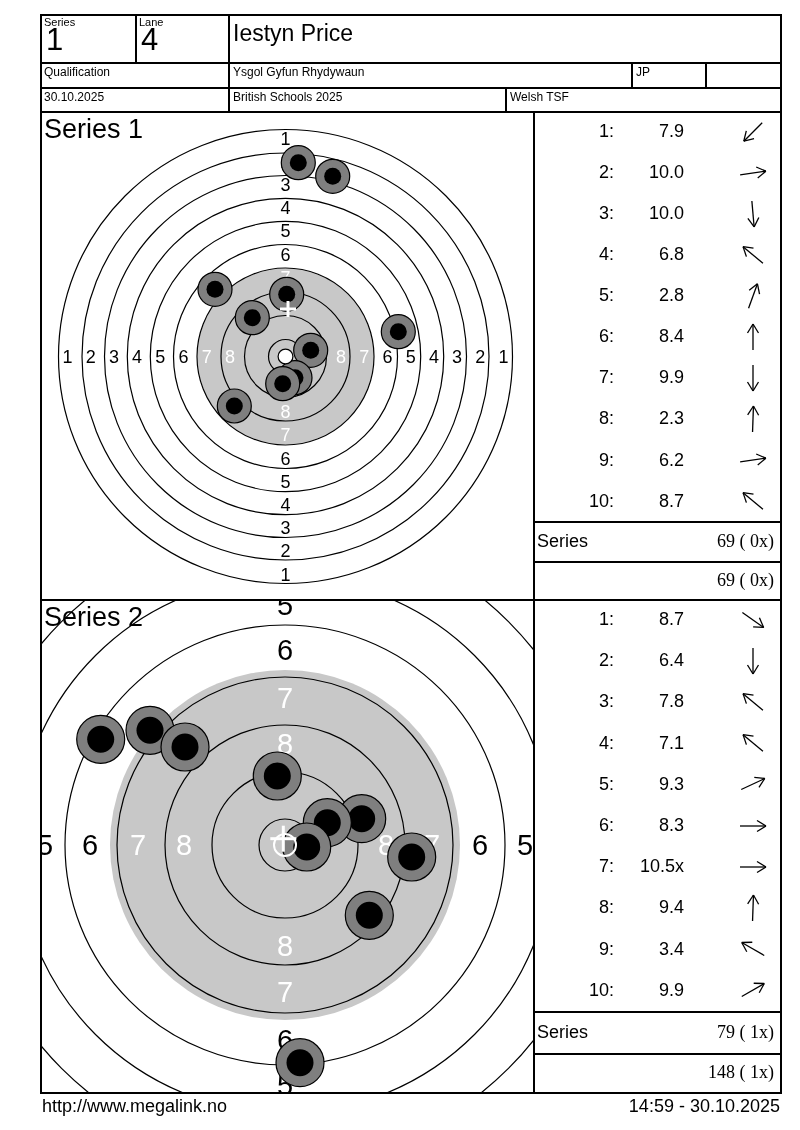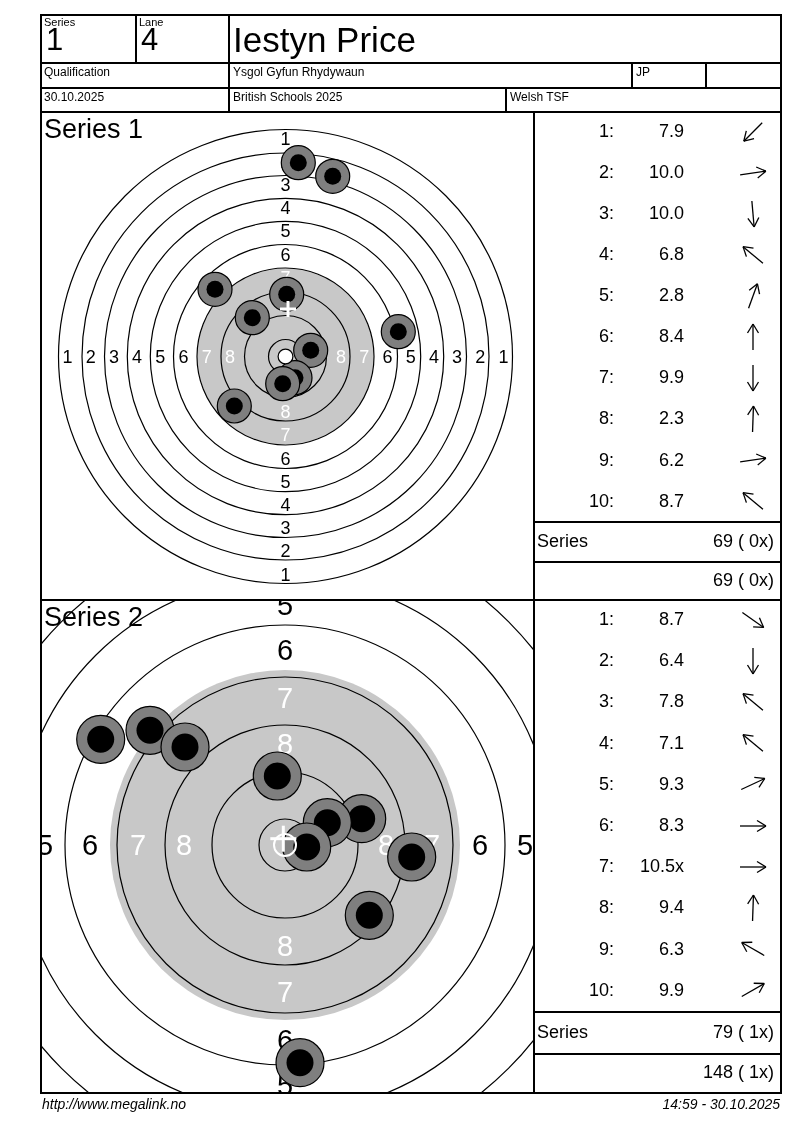--- a/index.html
+++ b/index.html
@@ -3,32 +3,32 @@
 <meta charset="utf-8">
 <style>
   html,body{margin:0;padding:0;background:#fff;}
   .page{position:relative;width:800px;height:1130px;background:#fff;
         font-family:"Liberation Sans","DejaVu Sans",sans-serif;color:#000;overflow:hidden;}
   .abs{position:absolute;}
   .line{position:absolute;background:#000;}
   .frame{position:absolute;left:40px;top:14px;width:738px;height:1076px;border:2px solid #000;}
   .small-label{position:absolute;font-size:11px;}
   .big-val{position:absolute;font-size:31px;}
-  .name{position:absolute;font-size:35px;}
+  .name{position:absolute;font-size:23px;}
   .cell{position:absolute;font-size:12px;}
   .series-title{position:absolute;font-size:27px;z-index:5;}
   .score-col{position:absolute;left:533px;width:247px;}
   .score-row{position:absolute;left:0;width:247px;font-size:18px;}
   .score-row .no{position:absolute;right:166px;top:0;}
   .score-row .val{position:absolute;right:96px;top:0;}
   .score-row .arr{position:absolute;left:203px;}
   .sum-row{position:absolute;left:533px;width:247px;font-size:18px;}
   .sum-row .lbl{position:absolute;left:4px;}
-  .sum-row .val{position:absolute;right:6px;}
-  .footer{position:absolute;top:1096px;font-size:14px;font-style:italic;}
+  .sum-row .val{position:absolute;right:6px;font-family:Liberation Serif, serif;}
+  .footer{position:absolute;top:1096px;font-size:18px;}
   svg text{font-family:"Liberation Sans","DejaVu Sans",sans-serif;}
 </style>
 </head>
 <body>
 
 <div class="page">
 
   <div class="frame"></div>
 
   <div class="line" style="left:40px;top:62px;width:740px;height:2px"></div>
@@ -416,21 +416,21 @@
         <span class="arr" style="top: 3.6px;">
           <svg width="34" height="34" viewBox="0 0 34 34" style="transform: rotate(-88deg); display: block;">
             <line x1="4" y1="17" x2="30" y2="17" stroke="#000000" stroke-width="1.3"></line>
             <line x1="30" y1="17" x2="21" y2="11.5" stroke="#000000" stroke-width="1.3"></line>
             <line x1="30" y1="17" x2="21" y2="22.5" stroke="#000000" stroke-width="1.3"></line>
           </svg>
         </span>
       </div>
       <div class="score-row" style="top: 329.6px; height: 41.2px; line-height: 41.2px;">
         <span class="no">9:</span>
-        <span class="val">6.3</span>
+        <span class="val">3.4</span>
         <span class="arr" style="top: 3.6px;">
           <svg width="34" height="34" viewBox="0 0 34 34" style="transform: rotate(-150deg); display: block;">
             <line x1="4" y1="17" x2="30" y2="17" stroke="#000000" stroke-width="1.3"></line>
             <line x1="30" y1="17" x2="21" y2="11.5" stroke="#000000" stroke-width="1.3"></line>
             <line x1="30" y1="17" x2="21" y2="22.5" stroke="#000000" stroke-width="1.3"></line>
           </svg>
         </span>
       </div>
       <div class="score-row" style="top: 370.8px; height: 41.2px; line-height: 41.2px;">
         <span class="no">10:</span>

